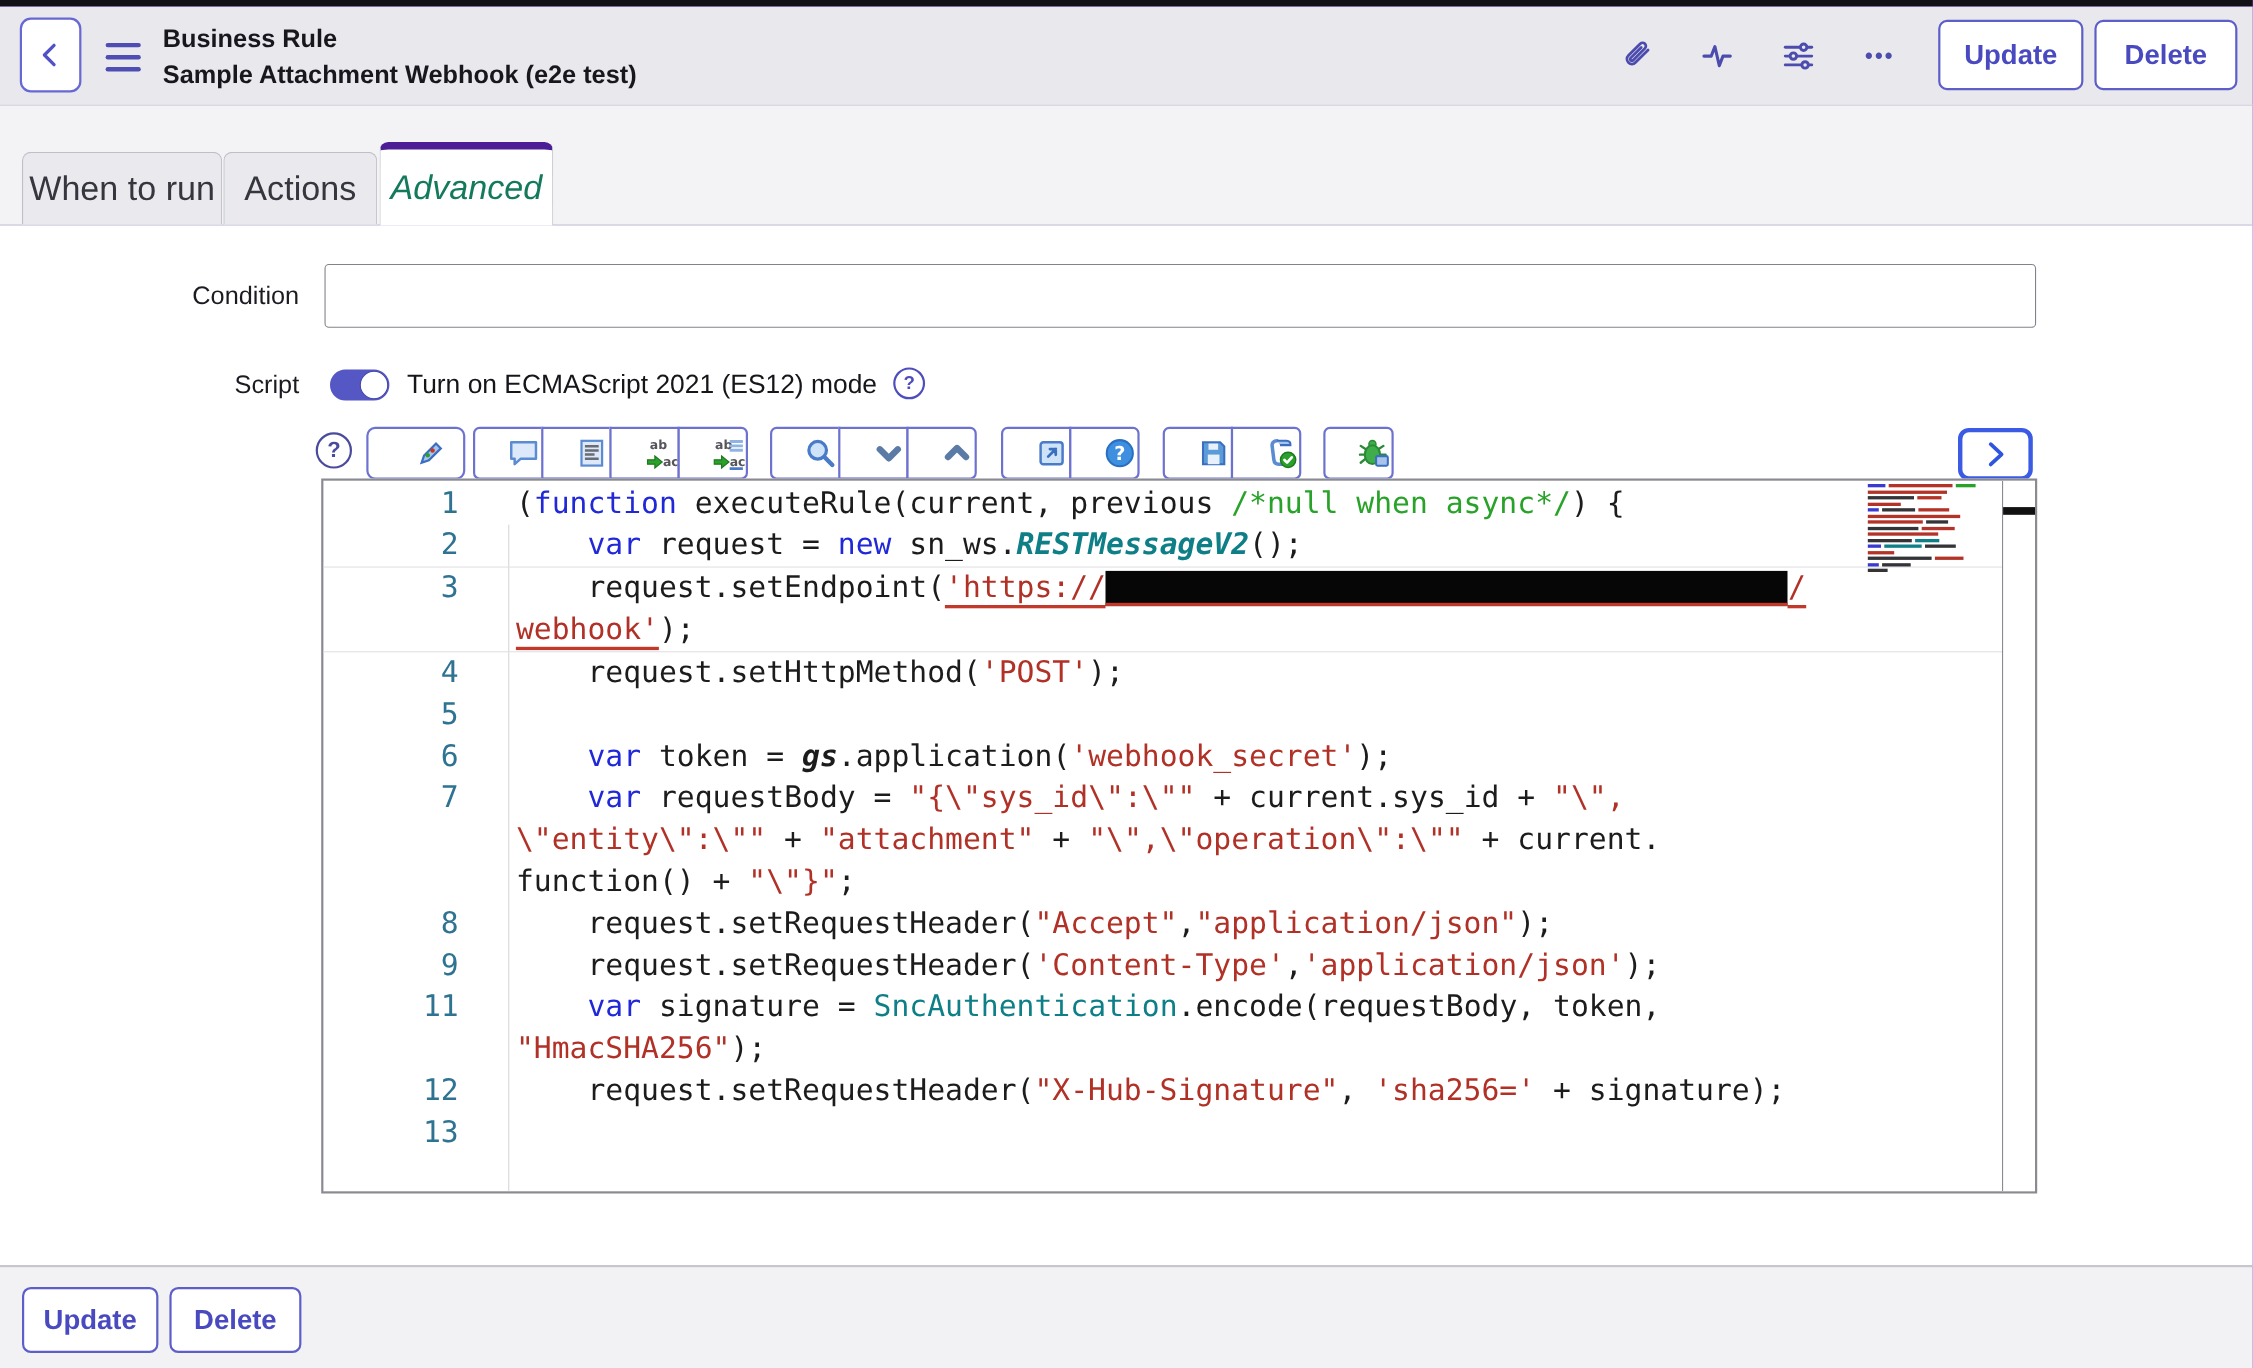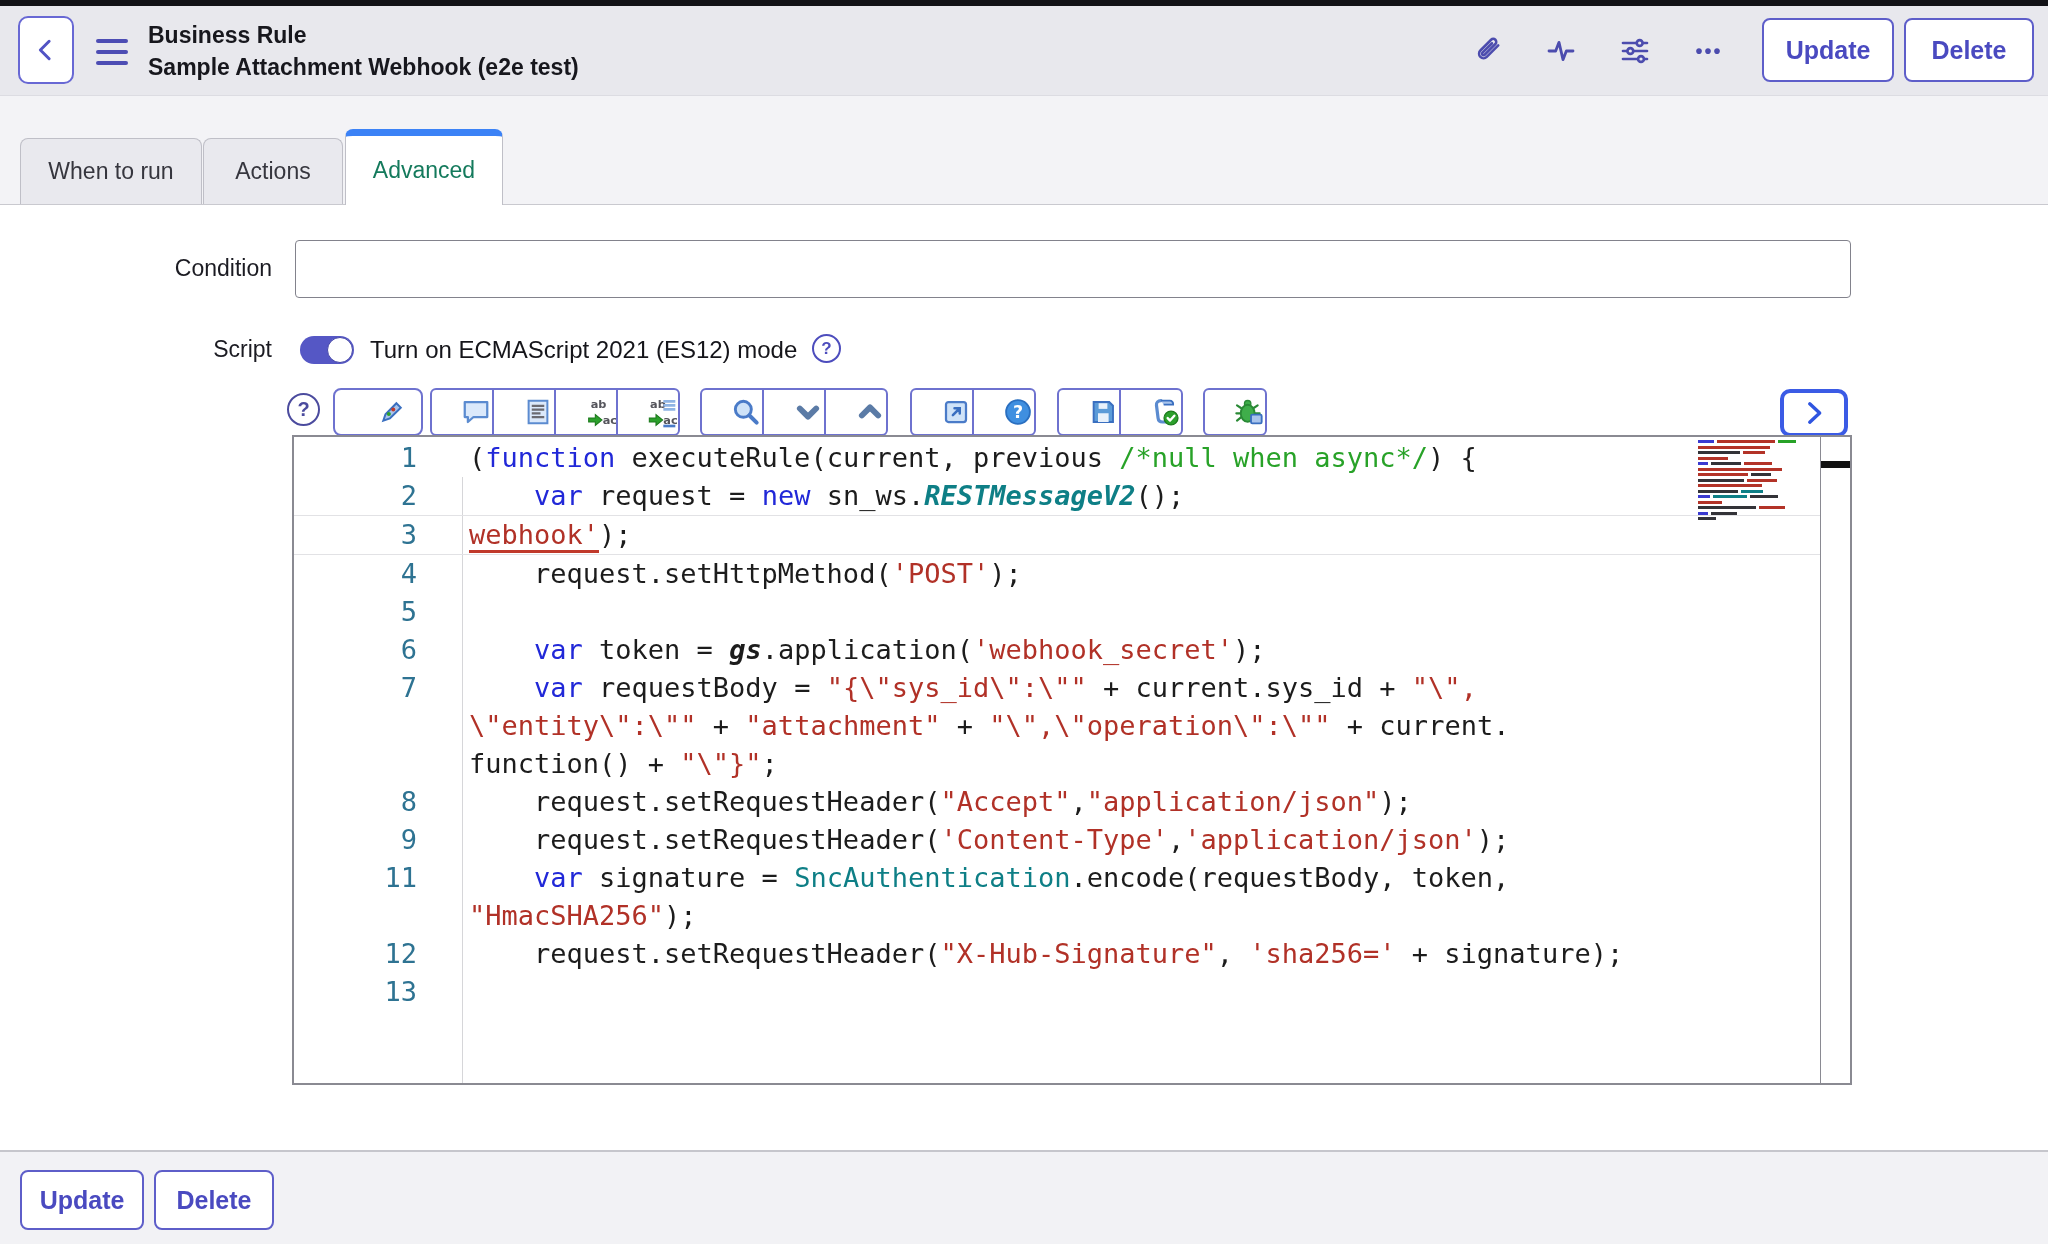--- a/index.html
+++ b/index.html
@@ -18,22 +18,22 @@
   .title-block { position:absolute; left:148px; top:13px; }
   .title-line { font-size:23px; font-weight:bold; color:#17171d; line-height:32px; }
   .hdr-icons { position:absolute; left:1470px; top:0; height:90px; display:flex; align-items:center; gap:40px; }
   .hdr-icon { width:34px; height:34px; color:#4c4cae; display:flex; align-items:center; justify-content:center; cursor:pointer; }
   .btn { background:#fff; border:2px solid #5e5ec9; border-radius:8px; color:#4a4ac0; font-weight:bold; font-size:25px; font-family:"Liberation Sans",sans-serif; display:flex; align-items:center; justify-content:center; cursor:pointer;text-align:right; }
   .hdr-update { position:absolute; left:1762px; top:12px; width:132px; height:64px; }
   .hdr-delete { position:absolute; left:1904px; top:12px; width:130px; height:64px; }
 
   
   .band { position:absolute; left:0; top:96px; width:2048px; height:109px; background:#f3f3f6; border-bottom:1px solid #c9c9cf; }
-  .tab { position:absolute; bottom:0; height:66px; background:#e9e9ee; border:1px solid #bfbfc7; border-bottom:none; border-radius:8px 8px 0 0; display:flex; align-items:center; justify-content:center; font-size:23px; color:#36363e; cursor:pointer; }
-  .tab.active { height:76px; background:#ffffff; border-top:7px solid #3b82f6; color:#147a5c; bottom:-1px; z-index:3; }
+  .tab { position:absolute; bottom:0; height:66px; background:#e9e9ee; border:1px solid #bfbfc7; border-bottom:none; border-radius:8px 8px 0 0; display:flex; align-items:center; justify-content:center; font-size:31px; color:#36363e; cursor:pointer; }
+  .tab.active { height:76px; background:#ffffff; border-top:7px solid #4c1d95; color:#147a5c; bottom:-1px; z-index:3;font-style:italic; }
 
   
   .panel { position:absolute; left:0; top:205px; width:2048px; height:945px; background:#ffffff; }
 
   .form-label { position:absolute; left:22px; width:250px; text-align:right; font-size:23px; color:#1b1b22; }
   .cond-input { position:absolute; left:295px; top:35px; width:1556px; height:58px; border:1px solid #82828c; border-radius:4px; background:#fff; font-size:22px; padding:0 12px; color:#1b1b22; }
 
   .toggle { position:absolute; left:300px; top:131px; width:54px; height:28px; border-radius:14px; background:#5557c5; cursor:pointer; }
   .toggle .knob { position:absolute; right:1px; top:1px; width:26px; height:26px; border-radius:50%; background:#fff; border:1px solid #4446a8; }
   .es-label { position:absolute; left:370px; top:131px; font-size:24px; color:#15151a; line-height:28px; }
@@ -304,20 +304,21 @@
           </div>
           <div class="code-line">
             <div class="ln">2</div>
             <div class="rows">
               <div class="code-row"><span class="tok-p">    </span><span class="tok-k">var</span><span class="tok-p"> request = </span><span class="tok-k">new</span><span class="tok-p"> sn_ws.</span><span class="tok-tbi">RESTMessageV2</span><span class="tok-p">();</span></div>
             </div>
           </div>
           <div class="code-line hl">
             <div class="ln">3</div>
             <div class="rows">
+              <div class="code-row"><span class="tok-p">    request.setEndpoint(</span><span class="tok-su">'https://</span><span class="redact" style="width: 620px;"></span><span class="tok-su">/</span></div>
               <div class="code-row"><span class="tok-su">webhook'</span><span class="tok-p">);</span></div>
             </div>
           </div>
           <div class="code-line">
             <div class="ln">4</div>
             <div class="rows">
               <div class="code-row"><span class="tok-p">    request.setHttpMethod(</span><span class="tok-s">'POST'</span><span class="tok-p">);</span></div>
             </div>
           </div>
           <div class="code-line">

